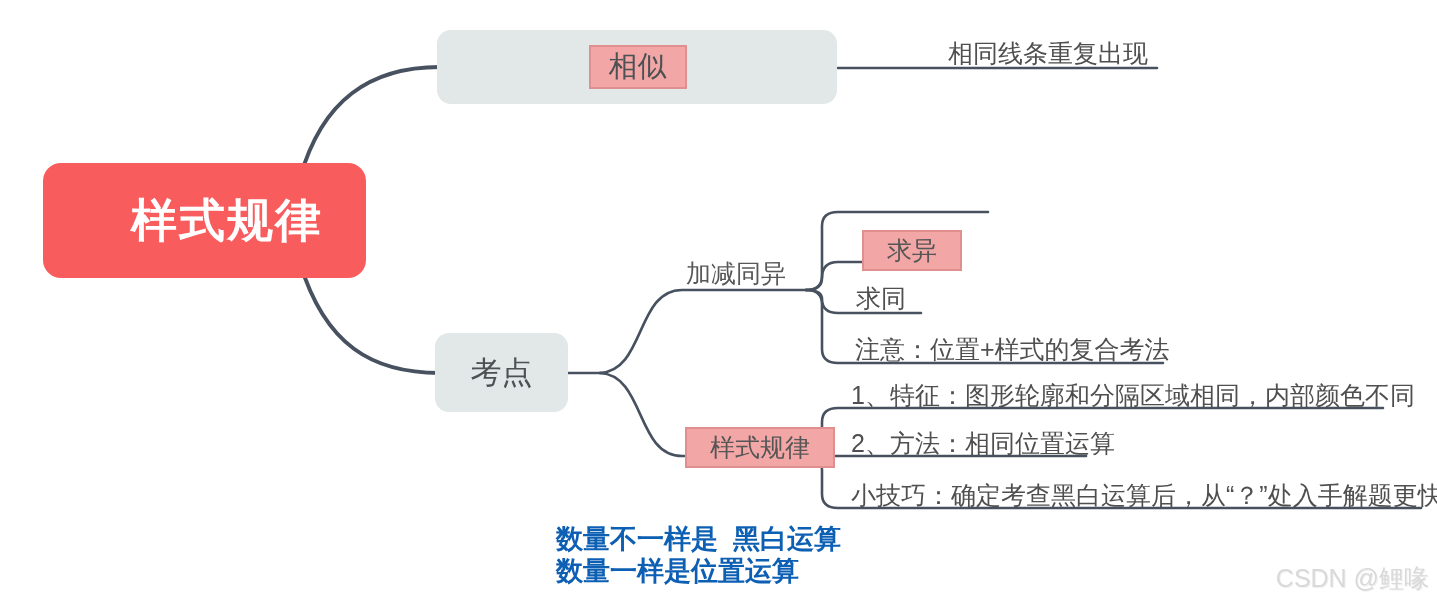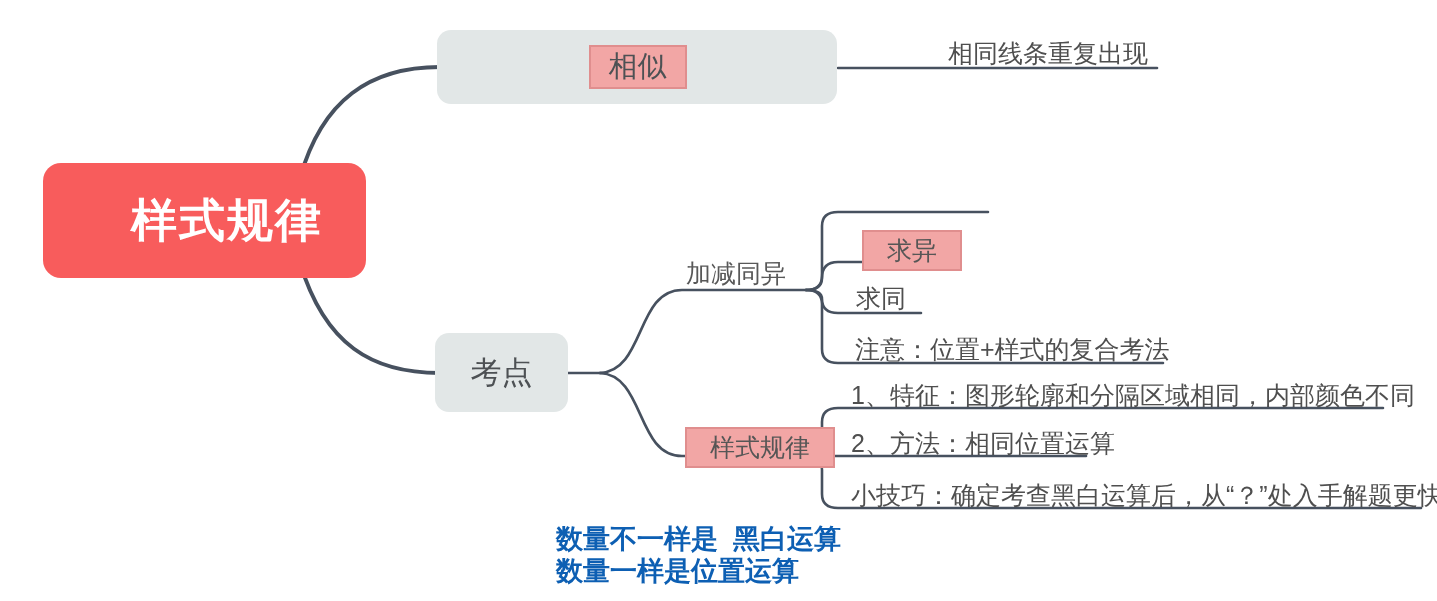--- a/index.html
+++ b/index.html
@@ -102,14 +102,15 @@
 
   <div class="hlbox" style="left:677px;top:427px">样式规律</div>
 
   <div class="leaf" style="left:851px;top:379px">1、特征：图形轮廓和分隔区域相同，内部颜色不同</div>
   <div class="leaf" style="left:851px;top:427px">2、方法：相同位置运算</div>
   <div class="leaf" style="left:851px;top:479px">小技巧：确定考查黑白运算后，从“？”处入手解题更快</div>
 
   <div class="note" style="left:556px;top:553px">数量一样是位置运算</div>
   <div class="note" style="left:556px;top:521px">数量不一样是  黑白运算</div>
 
+  <div class="watermark">CSDN @鲤喙</div>
 
 </div>
 
 </body></html>

